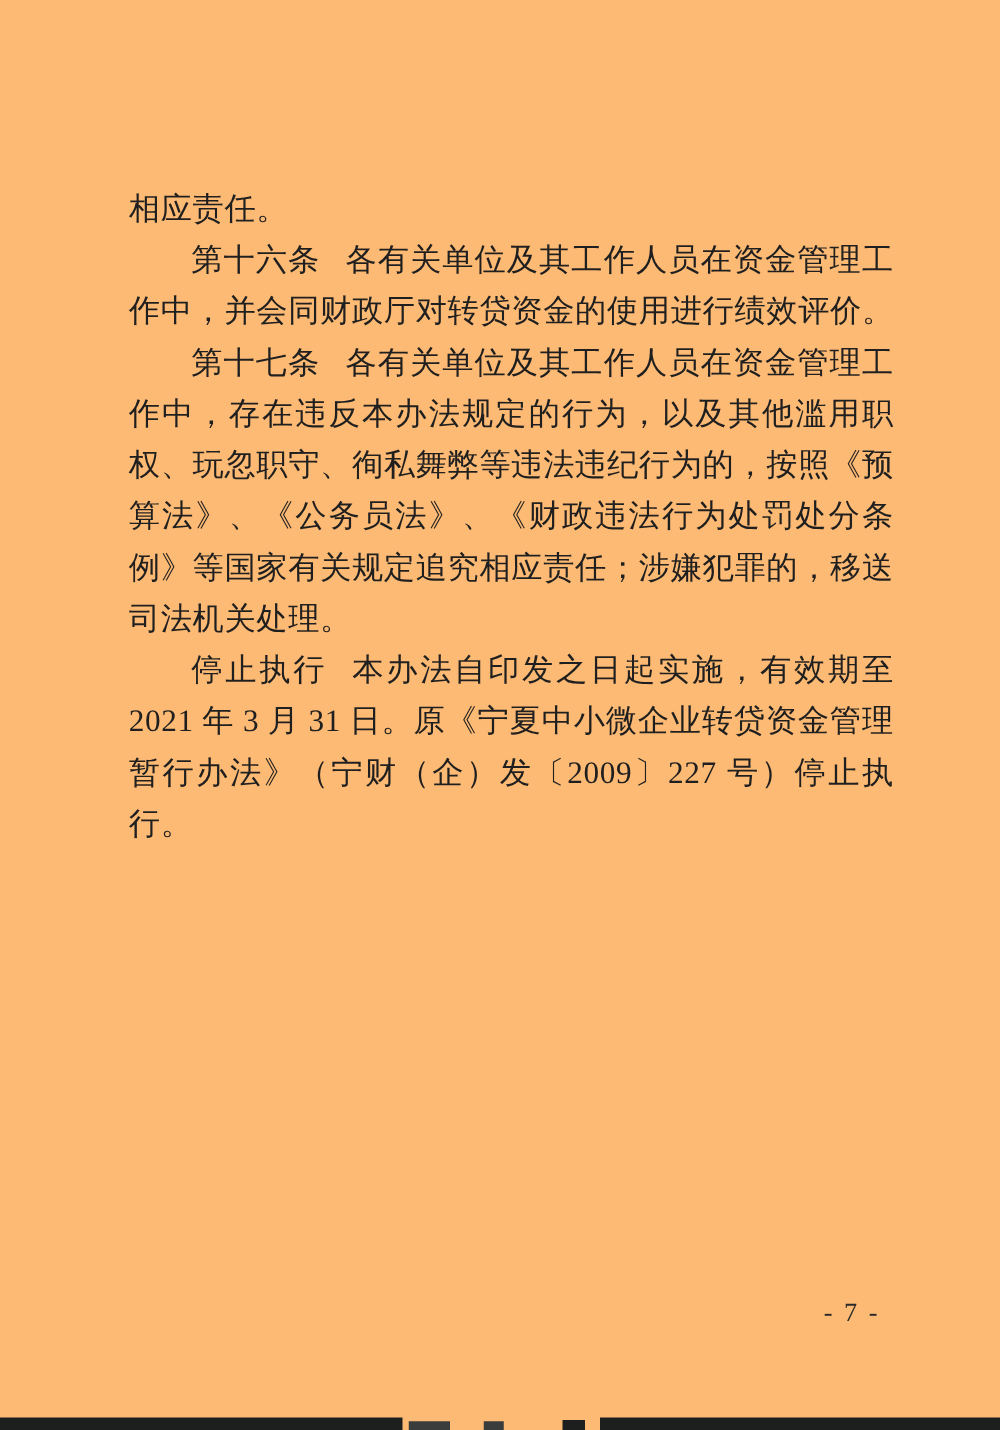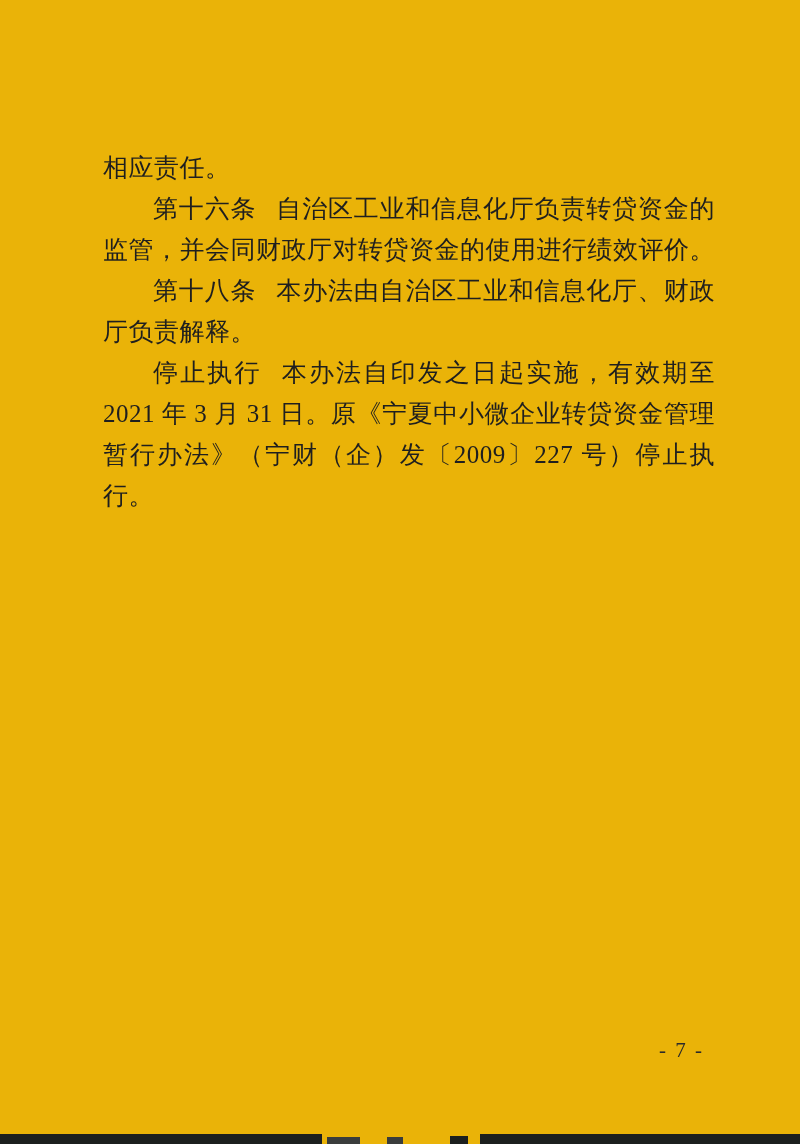--- a/index.html
+++ b/index.html
@@ -1,21 +1,21 @@
 <!DOCTYPE html>
 <html><head>
 <meta charset="utf-8">
 <style>
   html, body { margin: 0; padding: 0; background: #e8e8e8; }
   .page {
     position: relative;
     width: 800px;
     height: 1144px;
     margin: 0 auto;
-    background: #eab308;
+    background: #fdba74;
     overflow: hidden;
     font-family: "Liberation Serif", "DejaVu Serif", serif;
     color: #1f1f1f;
   }
   .content {
     position: absolute;
     left: 103px;
     top: 147px;
     width: 612px;
     font-size: 25px;
@@ -55,28 +55,28 @@
 
 <div class="page">
 
   <div class="content">
 
     <p class="para no-indent">
       <span class="lead"></span><span>相应责任。</span>
     </p>
 
     <p class="para">
-      <span class="lead">第十六条</span><span>自治区工业和信息化厅负责转贷资金的监管，并会同财政厅对转贷资金的使用进行绩效评价。</span>
+      <span class="lead">第十六条</span><span>各有关单位及其工作人员在资金管理工作中，并会同财政厅对转贷资金的使用进行绩效评价。</span>
+    </p>
+
+    <p class="para">
+      <span class="lead">第十七条</span><span>各有关单位及其工作人员在资金管理工作中，存在违反本办法规定的行为，以及其他滥用职权、玩忽职守、徇私舞弊等违法违纪行为的，按照《预算法》、《公务员法》、《财政违法行为处罚处分条例》等国家有关规定追究相应责任；涉嫌犯罪的，移送司法机关处理。</span>
     </p>
 
 
-
-    <p class="para">
-      <span class="lead">第十八条</span><span>本办法由自治区工业和信息化厅、财政厅负责解释。</span>
-    </p>
 
     <p class="para">
       <span class="lead">停止执行</span><span>本办法自印发之日起实施，有效期至 2021 年 3 月 31 日。原《宁夏中小微企业转贷资金管理暂行办法》（宁财（企）发〔2009〕227 号）停止执行。</span>
     </p>
 
   </div>
 
   <div class="page-number">- 7 -</div>
 
   <div class="scan-bar b1"></div>

